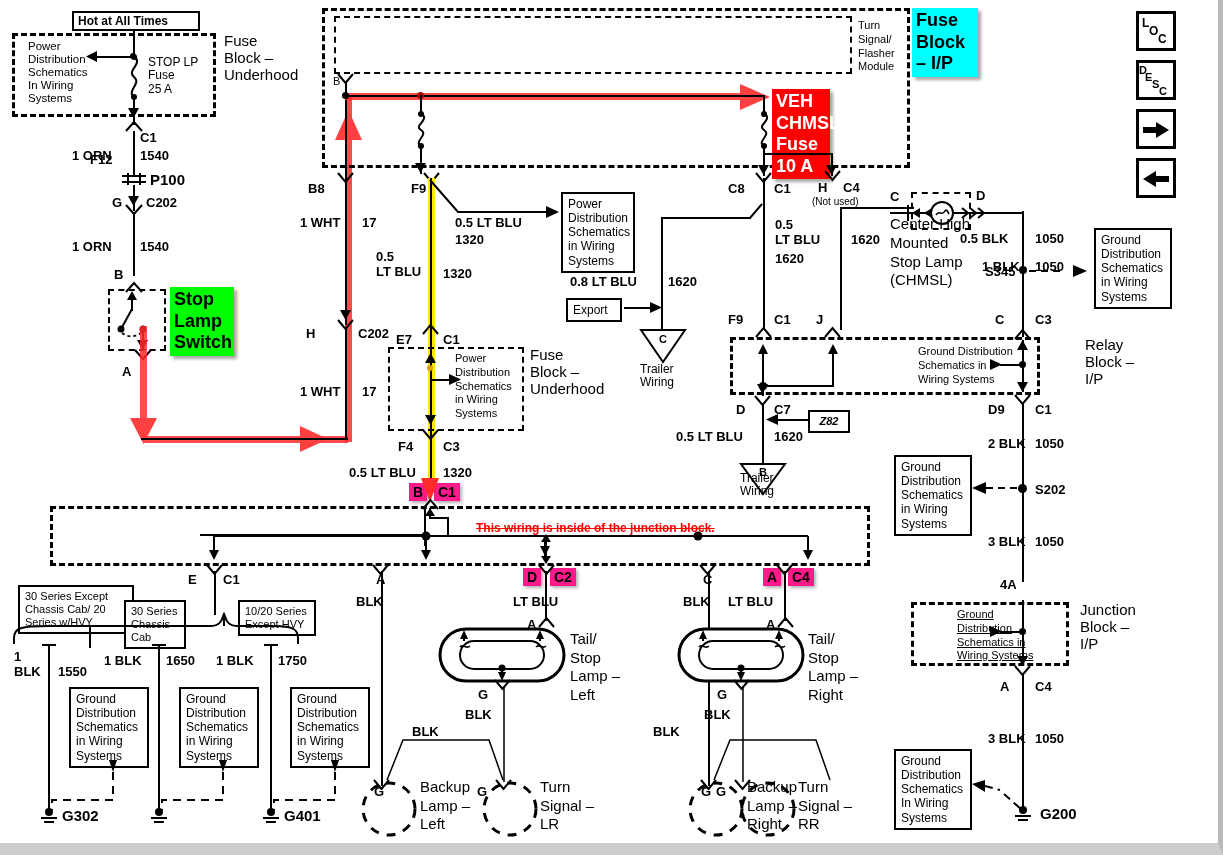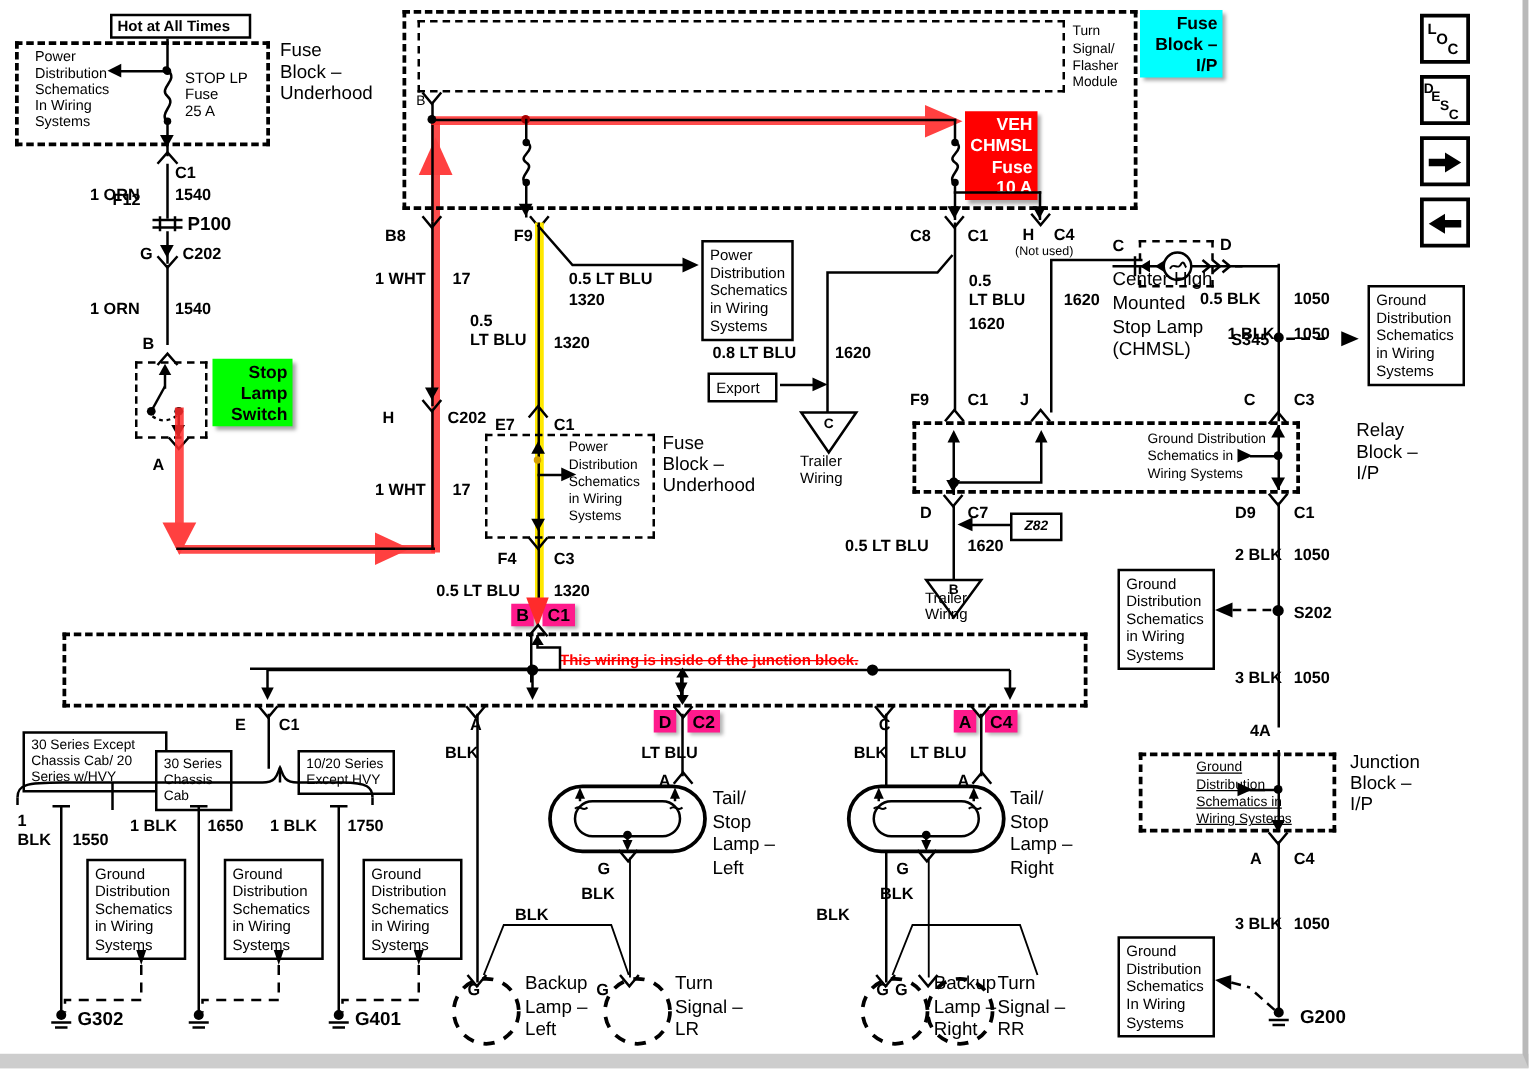--- a/index.html
+++ b/index.html
@@ -12,43 +12,43 @@
   .big{font-size:15px;}
   .sm{font-size:11px;}
   .xs{font-size:10px;}
   .hh{position:absolute;background:#000;height:1.5px;}
   .vv{position:absolute;background:#000;width:1.5px;}
   .dash-box{position:absolute;border:3px dashed #000;box-sizing:border-box;}
   .dash-box2{position:absolute;border:2.5px dashed #000;box-sizing:border-box;}
   .solid-box{position:absolute;border:2px solid #000;box-sizing:border-box;background:#fff;}
   .boxtext{position:absolute;border:2px solid #000;background:#fff;box-sizing:border-box;
            font-size:12px;line-height:1.18;padding:3px 5px;}
-  .hl{position:absolute;font-weight:bold;font-size:14px;line-height:1.2;padding:2px 4px;
-      box-shadow:3px 3px 3px rgba(0,0,0,.35);text-align:right;}
+  .hl{position:absolute;font-weight:bold;font-size:18px;line-height:1.2;padding:2px 4px;
+      box-shadow:3px 3px 3px rgba(0,0,0,.35);}
   .hl-y{background:#ffff00;}
   .hl-r{background:#ff0000;}
   .hl-g{background:#00ff00;}
   .hl-c{background:#00ffff;}
   .pin{position:absolute;background:#ff1a8c;font-weight:bold;font-size:14px;
        box-shadow:2px 2px 3px rgba(0,0,0,.3);padding:1px 4px;}
   .navbtn{position:absolute;width:40px;height:40px;border:3px solid #000;background:#fff;box-sizing:border-box;}
   .redline{position:absolute;background:#ff2b2b;opacity:.85;}
   .redv{position:absolute;background:#ff2b2b;width:7px;opacity:.85;}
   .yelv{position:absolute;background:#ffe800;width:7px;}
   svg{overflow:visible;}
   .note-red{position:absolute;color:#ff0000;font-weight:bold;font-size:12px;
             text-decoration:line-through;text-decoration-color:#ff0000;}
 </style>
 </head>
 <body>
 
 <div id="page">
   <div id="frame"></div>
 
-  <div class="solid-box" style="left:88px;top:11px;width:113px;height:20px;">
+  <div class="solid-box" style="left:72px;top:11px;width:128px;height:20px;">
     <div class="t b" style="left:4px;top:2px;font-size:12px;">Hot at All Times</div>
   </div>
 
   <div class="dash-box" style="left:12px;top:33px;width:204px;height:84px;"></div>
 
   <div class="t" style="left:28px;top:40px;font-size:11.5px;">Power
 Distribution
 Schematics
 In Wiring
 Systems</div>
@@ -500,21 +500,21 @@
     <path d="M32,14 L50,30" stroke="#000" stroke-width="2" stroke-dasharray="8,5"></path>
     </svg>
   <svg style="position:absolute;left:1013px;top:806px;width:20px;height:18px;">
     <circle cx="10" cy="4" r="4" fill="#000"></circle>
     <line x1="2" y1="10" x2="18" y2="10" stroke="#000" stroke-width="2"></line>
     <line x1="5" y1="14" x2="15" y2="14" stroke="#000" stroke-width="2"></line>
     </svg>
   <div class="t b big" style="left:1040px;top:806px;">G200</div>
 
   <div class="dash-box" style="left:50px;top:506px;width:820px;height:60px;"></div>
-  <div class="note-red" style="left:448px;top:521px;">This wiring is inside of the junction block.</div>
+  <div class="note-red" style="left:476px;top:521px;">This wiring is inside of the junction block.</div>
 
 
   <svg style="position:absolute;left:200px;top:508px;width:680px;height:58px;">
     <path d="M225,0 L225,38" stroke="#000" stroke-width="2" fill="none"></path>
     <path d="M14,28 L14,48" stroke="#000" stroke-width="2" fill="none"></path>
     <path d="M14,28 L608,28" stroke="#000" stroke-width="2" fill="none"></path>
     <path d="M608,28 L608,48" stroke="#000" stroke-width="2" fill="none"></path>
     <path d="M345,28 L345,48" stroke="#000" stroke-width="2" fill="none"></path>
     <path d="M226,28 L226,48" stroke="#000" stroke-width="2" fill="none"></path>
     <polygon points="9,42 19,42 14,52" fill="#000"></polygon>

